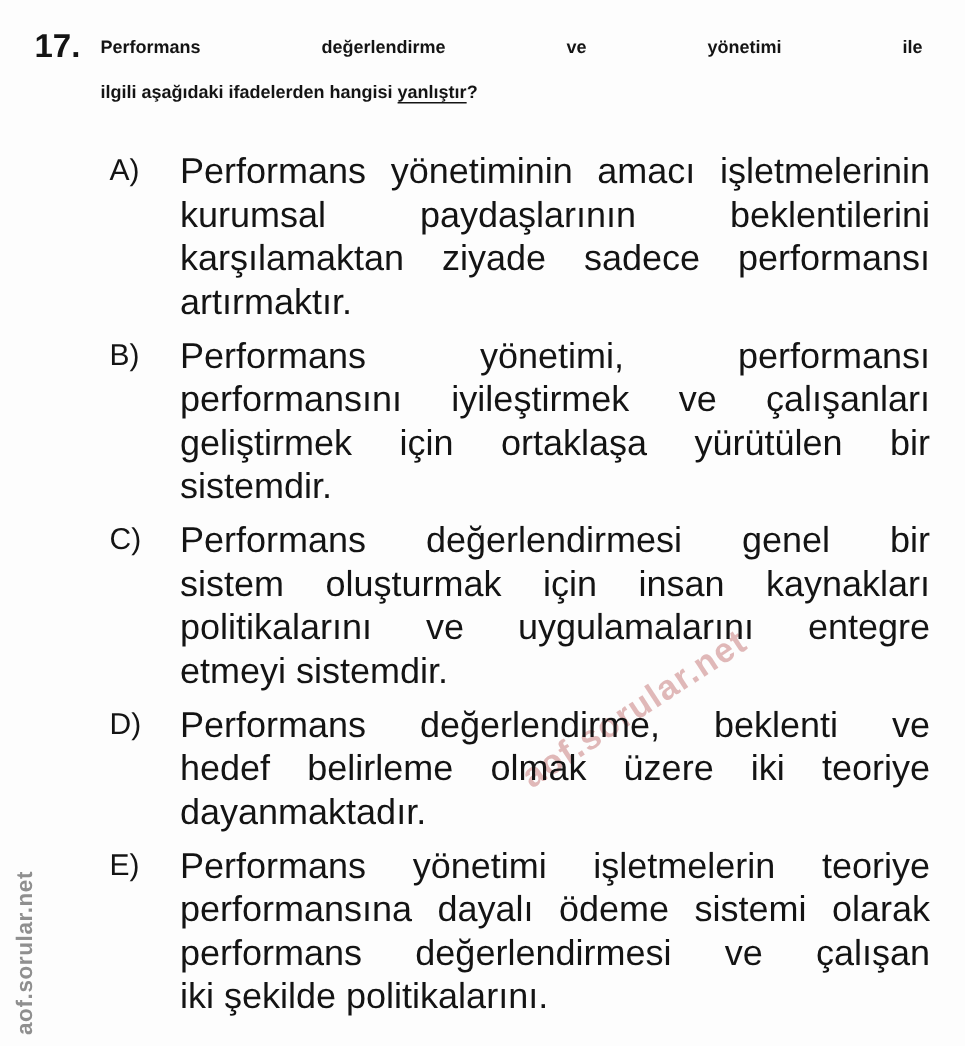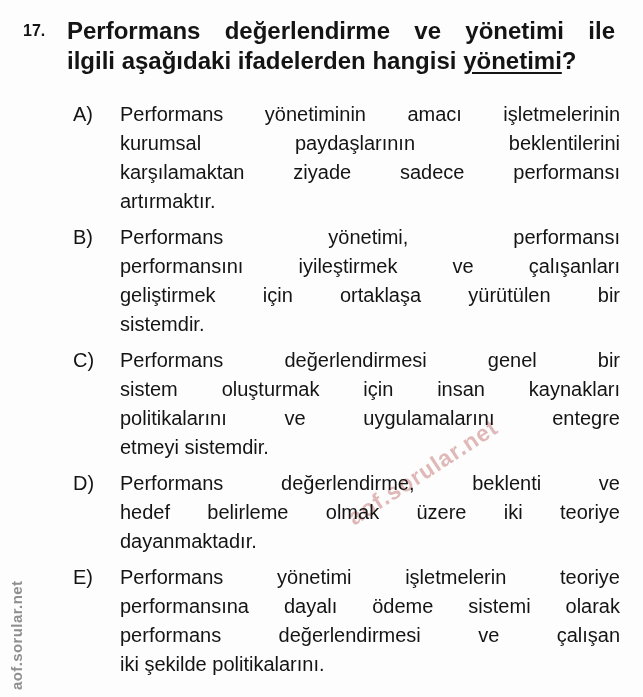--- a/index.html
+++ b/index.html
@@ -13,40 +13,40 @@
   }
   .page { position: absolute; inset: 0; }
 
   
   .question {
     position: absolute; left: 23px; top: 16px;
     display: flex; z-index: 2;
   }
   .qnum {
     width: 44px; flex: 0 0 44px;
-    font-size: 16px; font-weight: bold; line-height: 30px;
+    font-size: 22px; font-weight: bold; line-height: 30px;
   }
   .qbody {
     width: 548px; flex: 0 0 548px;
-    font-size: 24px; font-weight: bold; line-height: 30px;
+    font-size: 12px; font-weight: bold; line-height: 30px;
   }
 
   
   .options {
     position: absolute; left: 73px; top: 100px;
     width: 547px; z-index: 2;
   }
   .option { display: flex; margin-bottom: 7px; }
   .letter {
     width: 47px; flex: 0 0 47px;
     font-size: 20px; line-height: 29px;
   }
   .otext {
     width: 500px; flex: 0 0 500px;
-    font-size: 20px; line-height: 29px;
+    font-size: 24px; line-height: 29px;
   }
 
   
   .jline { text-align: justify; text-align-last: justify; }
   .nline { text-align: left; text-align-last: left; }
 
   .underlined { text-decoration: underline; text-underline-offset: 3px; }
 
   
   .wm-side {
@@ -69,21 +69,21 @@
 
 <div class="page">
 
   <div class="wm-side">aof.sorular.net</div>
   <div class="wm-diag">aof.sorular.net</div>
 
   <div class="question">
     <div class="qnum">17.</div>
     <div class="qbody">
       <div class="jline">Performans değerlendirme ve yönetimi ile</div>
-      <div class="nline"><span>ilgili aşağıdaki ifadelerden hangisi </span><span class="underlined">yönetimi</span><span>?</span></div>
+      <div class="nline"><span>ilgili aşağıdaki ifadelerden hangisi </span><span class="underlined">yanlıştır</span><span>?</span></div>
     </div>
   </div>
 
   <div class="options">
 
     <div class="option">
       <div class="letter">A)</div>
       <div class="otext">
         <div class="jline">Performans yönetiminin amacı işletmelerinin</div>
         <div class="jline">kurumsal paydaşlarının beklentilerini</div>

